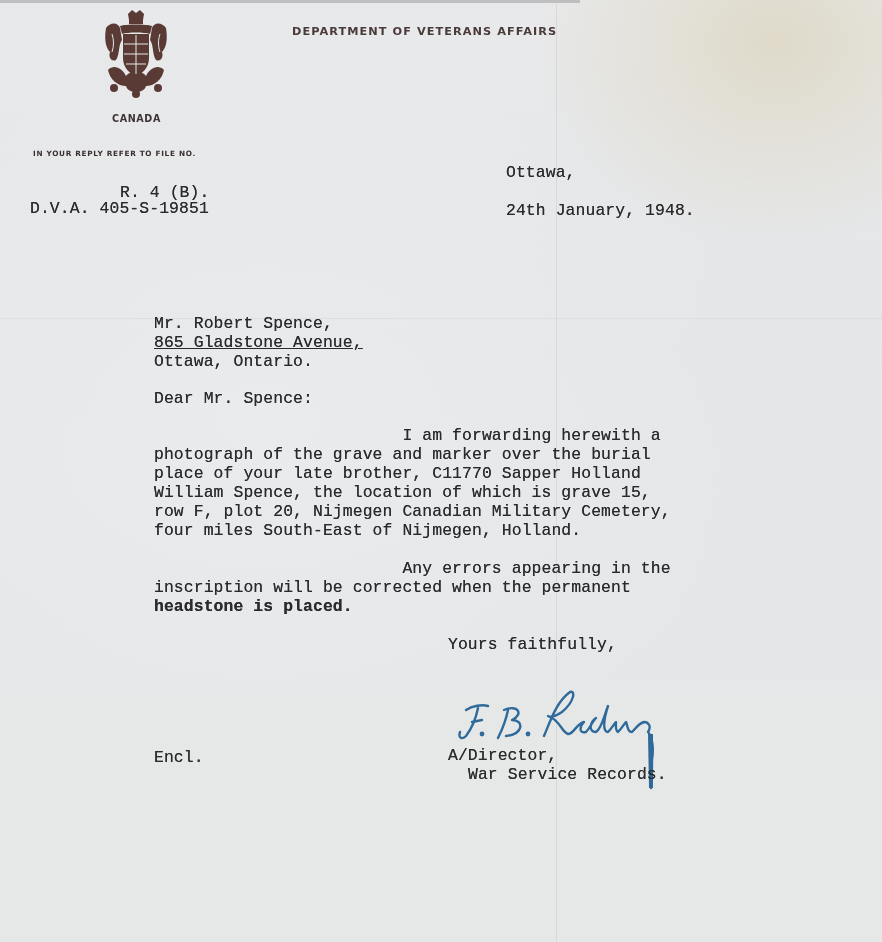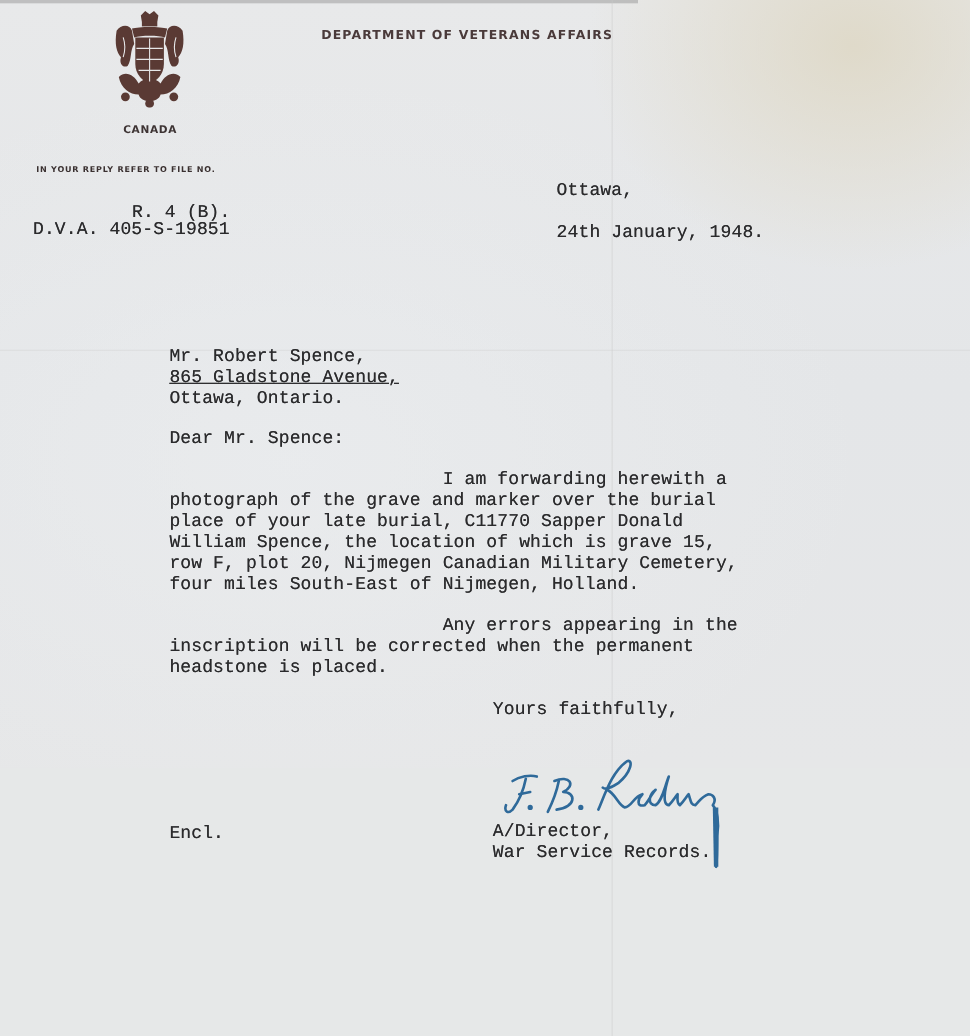--- a/index.html
+++ b/index.html
@@ -98,30 +98,30 @@
 
   <div class="typed" style="left:154px; top:314px;">Mr. Robert Spence,</div>
   <div class="typed" style="left:154px; top:333px;text-decoration:underline;">865 Gladstone Avenue,</div>
   <div class="typed" style="left:154px; top:352px;">Ottawa, Ontario.</div>
 
   <div class="typed" style="left:154px; top:389px;">Dear Mr. Spence:</div>
 
   <div>
     <div class="typed" style="left:154px; top:426px;text-align:right;">                         I am forwarding herewith a</div>
     <div class="typed" style="left:154px; top:445px;">photograph of the grave and marker over the burial</div>
-    <div class="typed" style="left:154px; top:464px;">place of your late burial, C11770 Sapper Donald</div>
+    <div class="typed" style="left:154px; top:464px;">place of your late brother, C11770 Sapper Holland</div>
     <div class="typed" style="left:154px; top:483px;">William Spence, the location of which is grave 15,</div>
     <div class="typed" style="left:154px; top:502px;">row F, plot 20, Nijmegen Canadian Military Cemetery,</div>
     <div class="typed" style="left:154px; top:521px;">four miles South-East of Nijmegen, Holland.</div>
   </div>
 
   <div>
     <div class="typed" style="left:154px; top:559px;">                         Any errors appearing in the</div>
     <div class="typed" style="left:154px; top:578px;">inscription will be corrected when the permanent</div>
-    <div class="typed" style="left:154px; top:597px;">headstone is placed.</div>
+    <div class="typed" style="left:154px; top:597px;font-weight:bold;">headstone is placed.</div>
   </div>
 
   <div class="typed" style="left:448px; top:635px;">Yours faithfully,</div>
 
   <svg class="signature" viewBox="0 0 220 105">
     <g fill="none" stroke="#2f6a9a" stroke-width="2.4" stroke-linecap="round" stroke-linejoin="round">
 
       <path d="M14 22 C20 18 30 16 36 18"></path>
       <path d="M26 20 C24 30 20 40 14 48 C10 52 6 50 8 44"></path>
       <path d="M20 34 L30 32"></path>
@@ -131,16 +131,16 @@
       <path d="M52 22 C66 16 72 26 60 32 C72 32 72 46 54 48"></path>
       <circle cx="76" cy="46" r="1.2" fill="#2f6a9a"></circle>
 
       <path d="M92 48 C98 34 104 14 118 4 C124 2 122 14 110 24 C104 28 98 30 96 28"></path>
       <path d="M100 30 C108 34 110 44 116 46 C122 46 124 36 132 34 C128 38 126 46 134 44 C138 40 140 34 144 30 C138 34 136 44 144 44 C150 40 152 28 156 18 C152 30 150 44 156 44 C160 40 162 36 164 34 C164 38 163 42 166 44 C170 40 172 36 174 34 C176 40 176 44 180 44 C184 40 186 36 192 34 C196 34 200 38 196 44 C200 48 202 60 200 72 C200 82 200 92 199 100"></path>
     </g>
     <path d="M196 46 L201 46 L201 100 L197 100 Z" fill="#2f6a9a"></path>
   </svg>
 
   <div class="typed" style="left:448px; top:746px;">A/Director,</div>
-  <div class="typed" style="left:448px; top:765px;">War Service Records.</div>
+  <div class="typed" style="left:468px; top:765px;">War Service Records.</div>
 
   <div class="typed" style="left:154px; top:748px;">Encl.</div>
 </div>
 
 </body></html>

